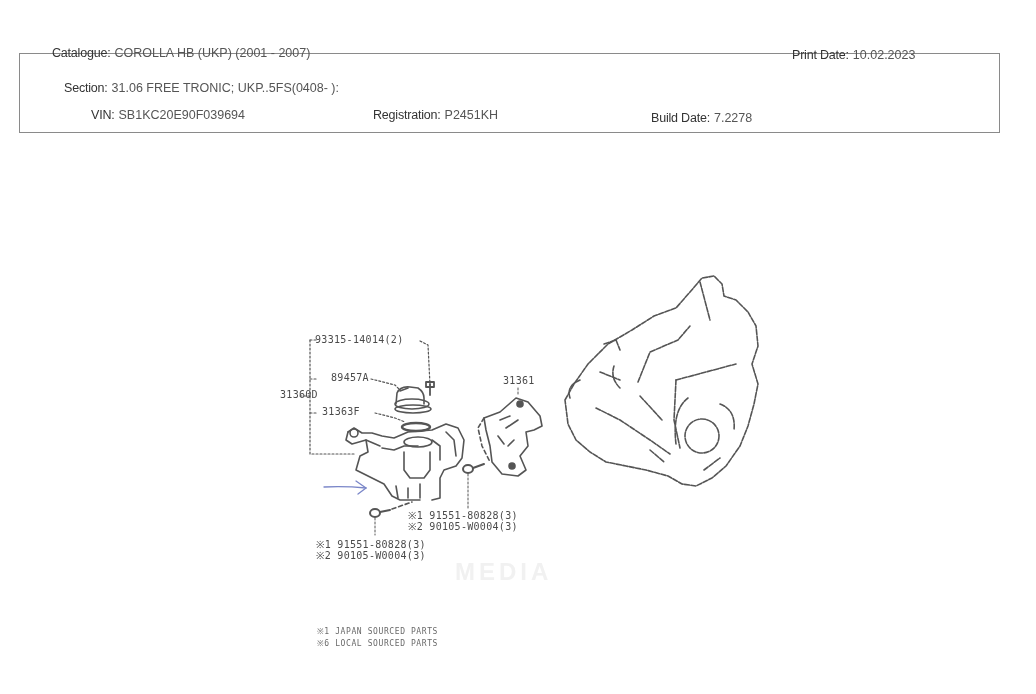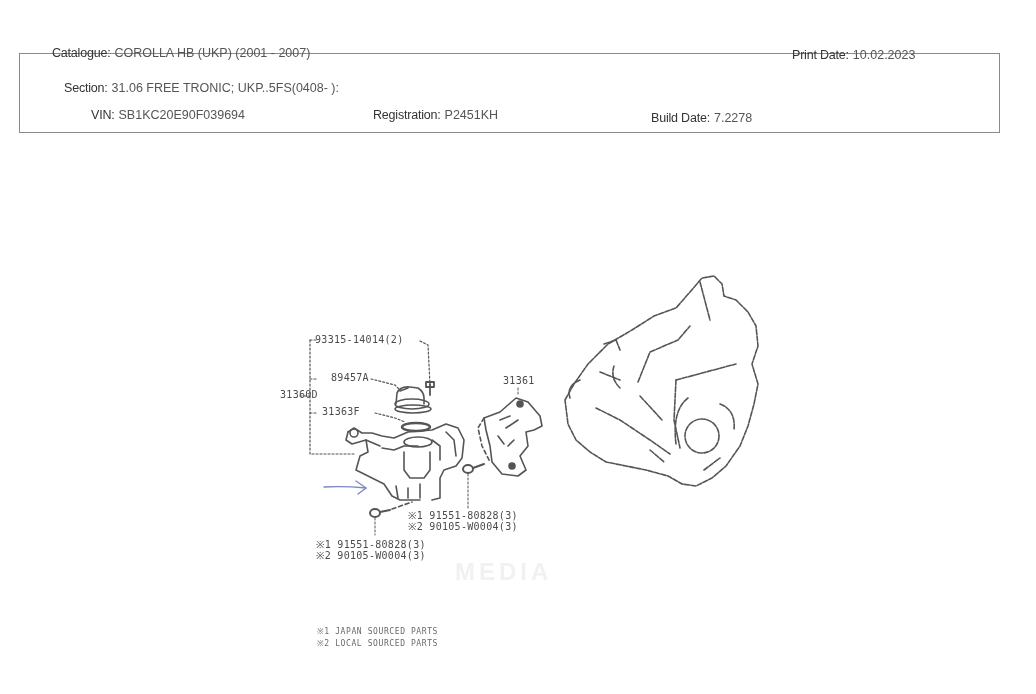--- a/index.html
+++ b/index.html
@@ -146,14 +146,14 @@
 <div class="callout" style="left:503px; top:375px;">31361</div>
 <div class="callout" style="left:408px; top:508px;">※1 91551-80828(3)</div>
 <div class="callout" style="left:408px; top:519px;">※2 90105-W0004(3)</div>
 <div class="callout" style="left:316px; top:537px;">※1 91551-80828(3)</div>
 <div class="callout" style="left:316px; top:548px;">※2 90105-W0004(3)</div>
 
 <div class="watermark">MEDIA</div>
 
 <div class="legend" style="left:317px; top:626px;">
   <div>※1  JAPAN SOURCED PARTS</div>
-  <div>※2  LOCAL SOURCED PARTS</div>
+  <div>※6  LOCAL SOURCED PARTS</div>
 </div>
 
 </body></html>

